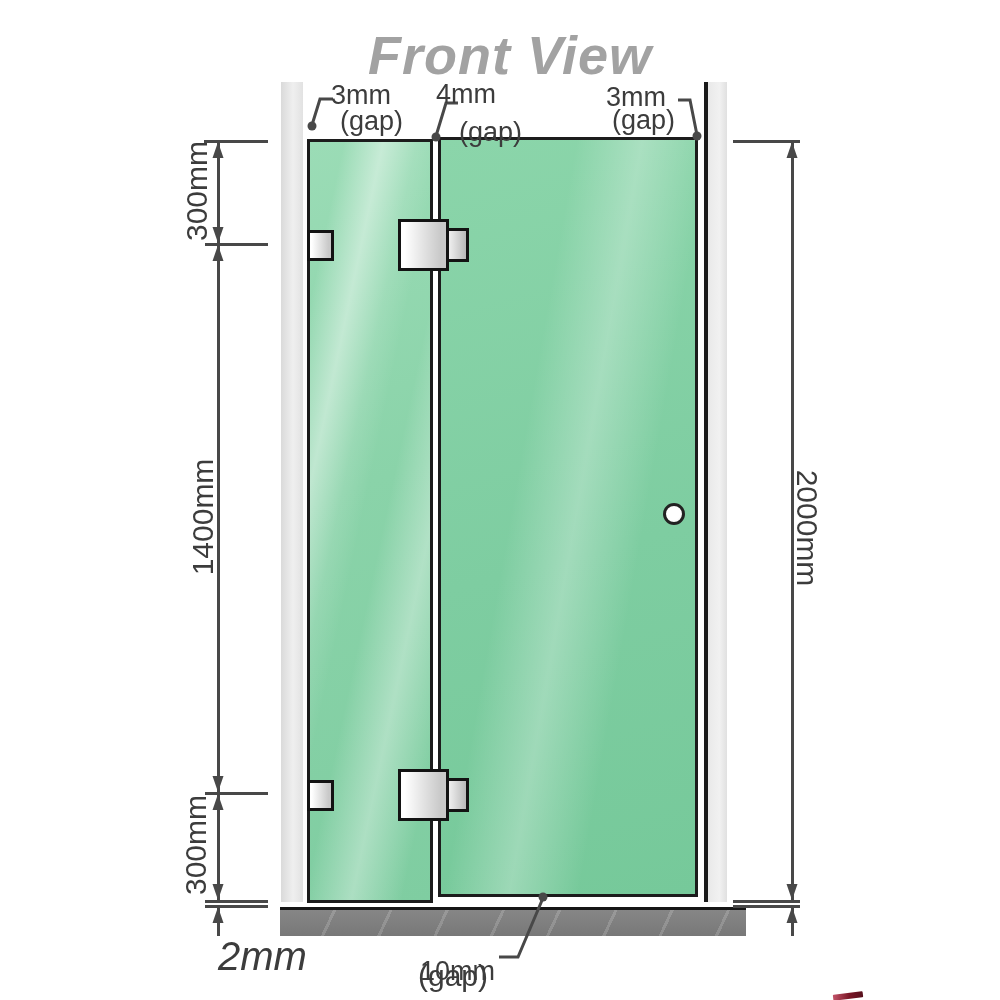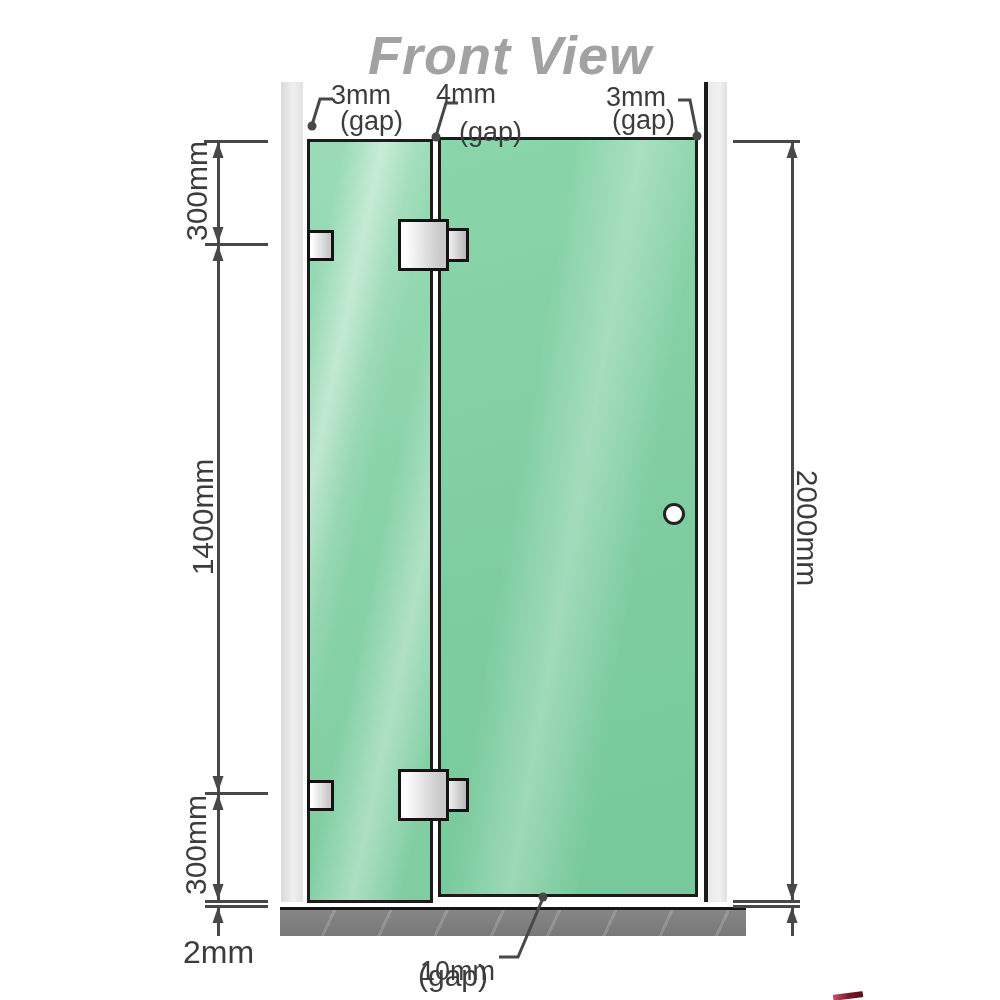--- a/index.html
+++ b/index.html
@@ -143,19 +143,19 @@
   <div class="abs dimtext" style="left:436px;top:81px;">4mm</div>
   <div class="abs gapunit" style="left:459px;top:119px;">(gap)</div>
   <div class="abs dimtext" style="left:606px;top:84px;">3mm</div>
   <div class="abs gapunit" style="left:612px;top:107px;">(gap)</div>
 
   <div class="vlabel" style="left:197px;top:191px;">300mm</div>
   <div class="vlabel" style="left:203px;top:517px;">1400mm</div>
   <div class="vlabel" style="left:196px;top:845px;">300mm</div>
   <div class="vlabel cw" style="left:807px;top:528px;">2000mm</div>
 
-  <div class="abs dimtext" style="left:183px;top:936px;font-size:32px;">2mm</div>
+  <div class="abs dimtext" style="left:218px;top:936px;font-size:40px;font-style:italic;">2mm</div>
   <div class="abs dimtext" style="left:420px;top:938px;margin-top:20px;">10mm</div>
   <div class="abs dimtext" style="left:418px;top:961px;font-size:30px;">(gap)</div>
 
   <div class="abs sliver"></div>
 
 </div>
 
 </body></html>

